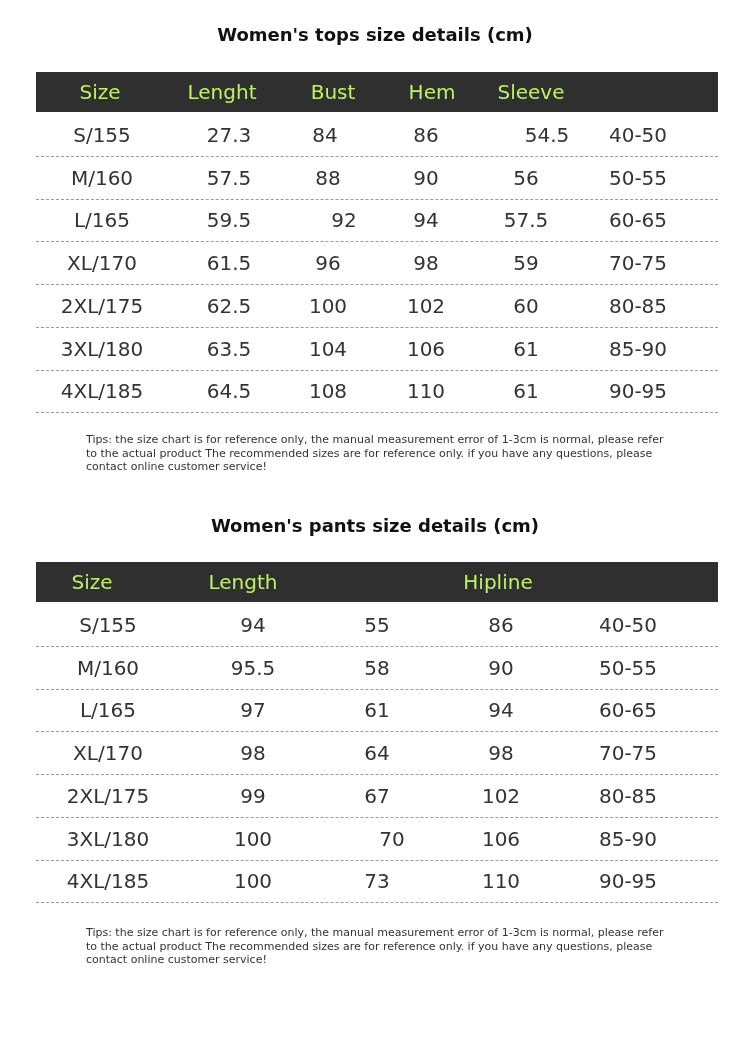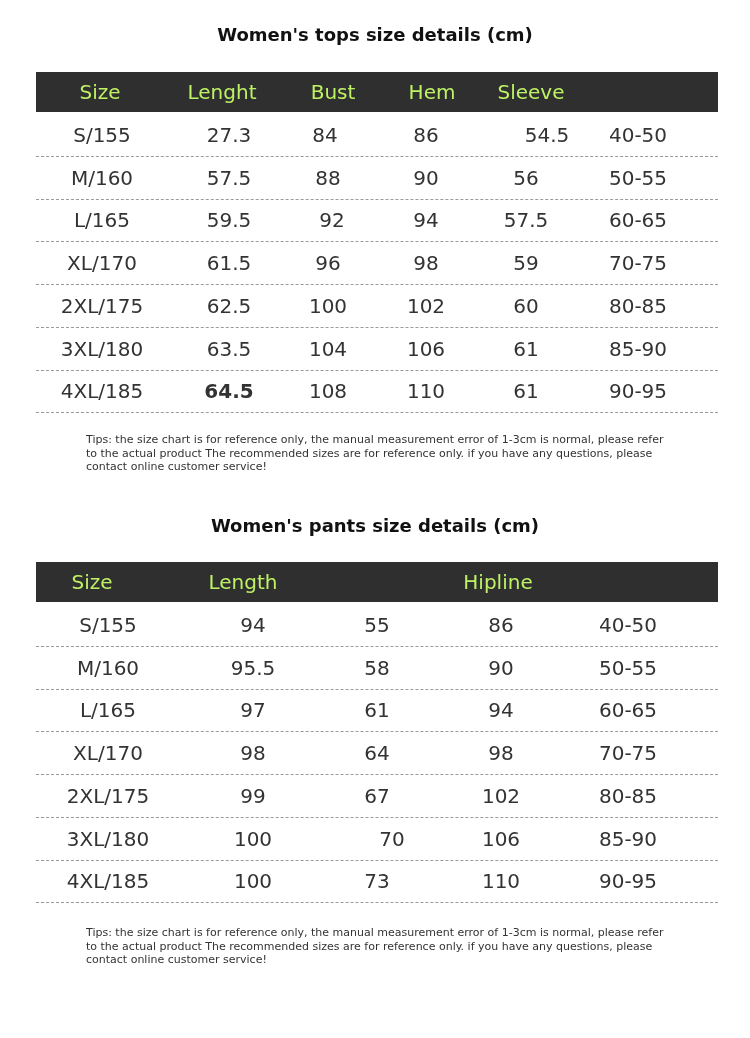--- a/index.html
+++ b/index.html
@@ -40,21 +40,21 @@
       <span style="left: 66px;">M/160</span>
       <span style="left: 193px;">57.5</span>
       <span style="left: 292px;">88</span>
       <span style="left: 390px;">90</span>
       <span style="left: 490px;">56</span>
       <span style="left: 602px;">50-55</span>
     </div>
     <div class="row" style="top: 199.4px;">
       <span style="left: 66px;">L/165</span>
       <span style="left: 193px;">59.5</span>
-      <span style="left: 296px;">92</span>
+      <span style="left: 308px;">92</span>
       <span style="left: 390px;">94</span>
       <span style="left: 490px;">57.5</span>
       <span style="left: 602px;">60-65</span>
     </div>
     <div class="row" style="top: 242.1px;">
       <span style="left: 66px;">XL/170</span>
       <span style="left: 193px;">61.5</span>
       <span style="left: 292px;">96</span>
       <span style="left: 390px;">98</span>
       <span style="left: 490px;">59</span>
@@ -71,21 +71,21 @@
     <div class="row" style="top: 327.5px;">
       <span style="left: 66px;">3XL/180</span>
       <span style="left: 193px;">63.5</span>
       <span style="left: 292px;">104</span>
       <span style="left: 390px;">106</span>
       <span style="left: 490px;">61</span>
       <span style="left: 602px;">85-90</span>
     </div>
     <div class="row" style="top: 370.2px;">
       <span style="left: 66px;">4XL/185</span>
-      <span style="left: 193px; font-weight: bold;">64.5</span>
+      <span style="left: 193px;">64.5</span>
       <span style="left: 292px;">108</span>
       <span style="left: 390px;">110</span>
       <span style="left: 490px;">61</span>
       <span style="left: 602px;">90-95</span>
     </div>
   </div>
 <div class="tips" style="top:433px">Tips: the size chart is for reference only, the manual measurement error of 1-3cm is normal, please refer to the actual product The recommended sizes are for reference only. if you have any questions, please contact online customer service!</div>
 
 <div class="title" style="top:515px">Women's pants size details (cm)</div>
 <div class="thead" style="top:562px">

